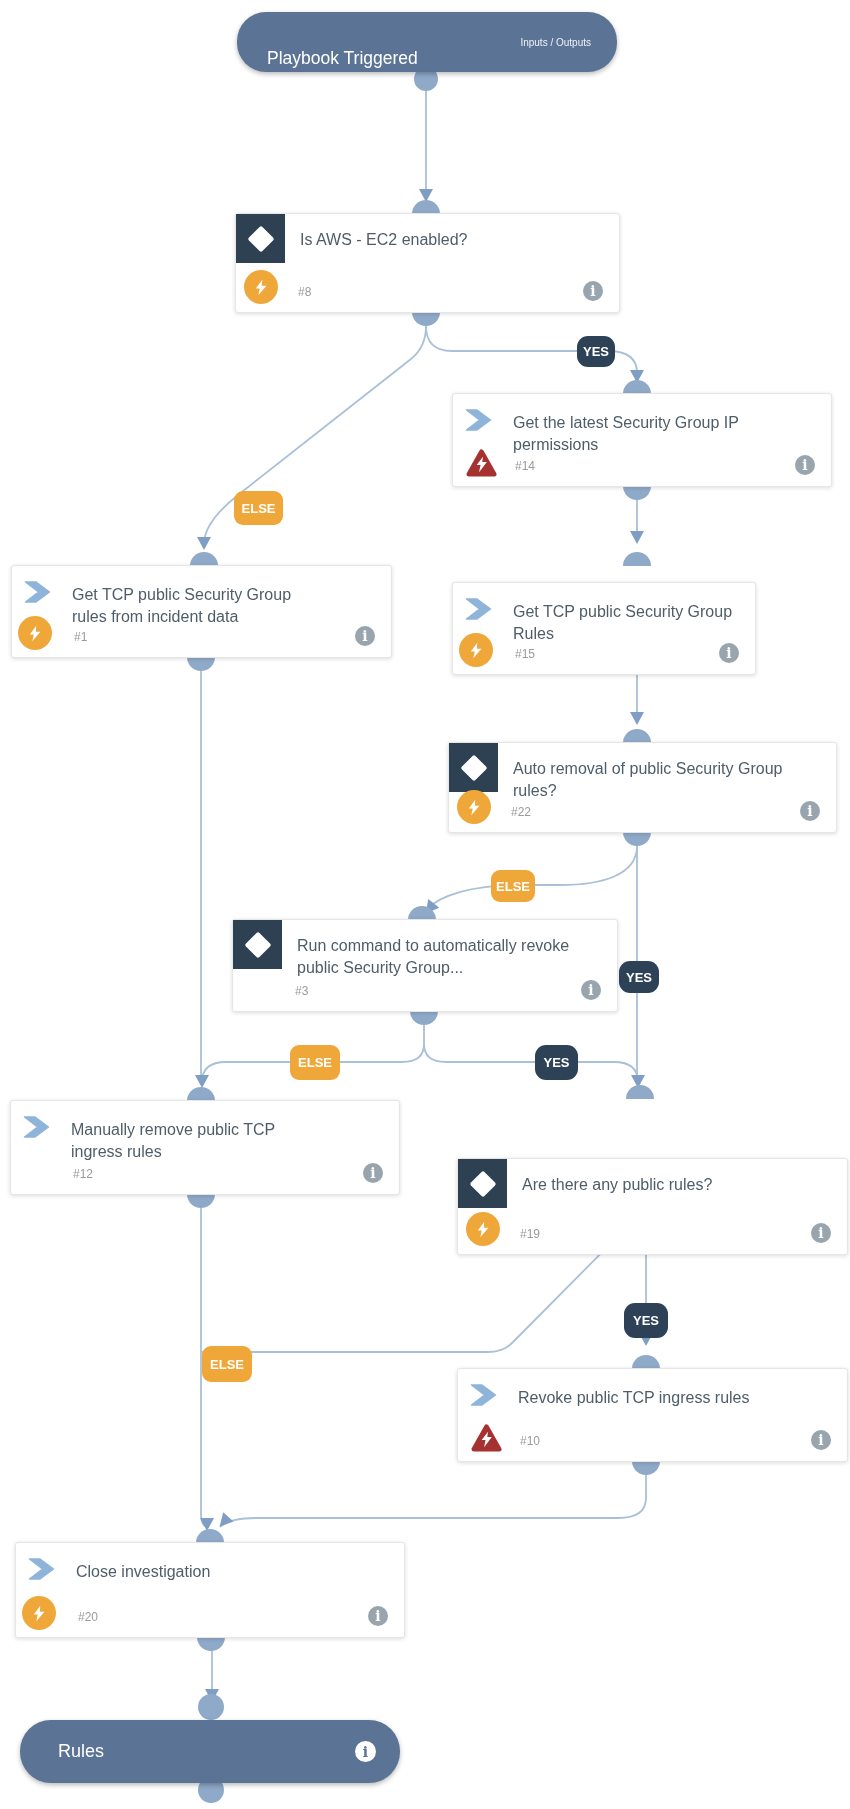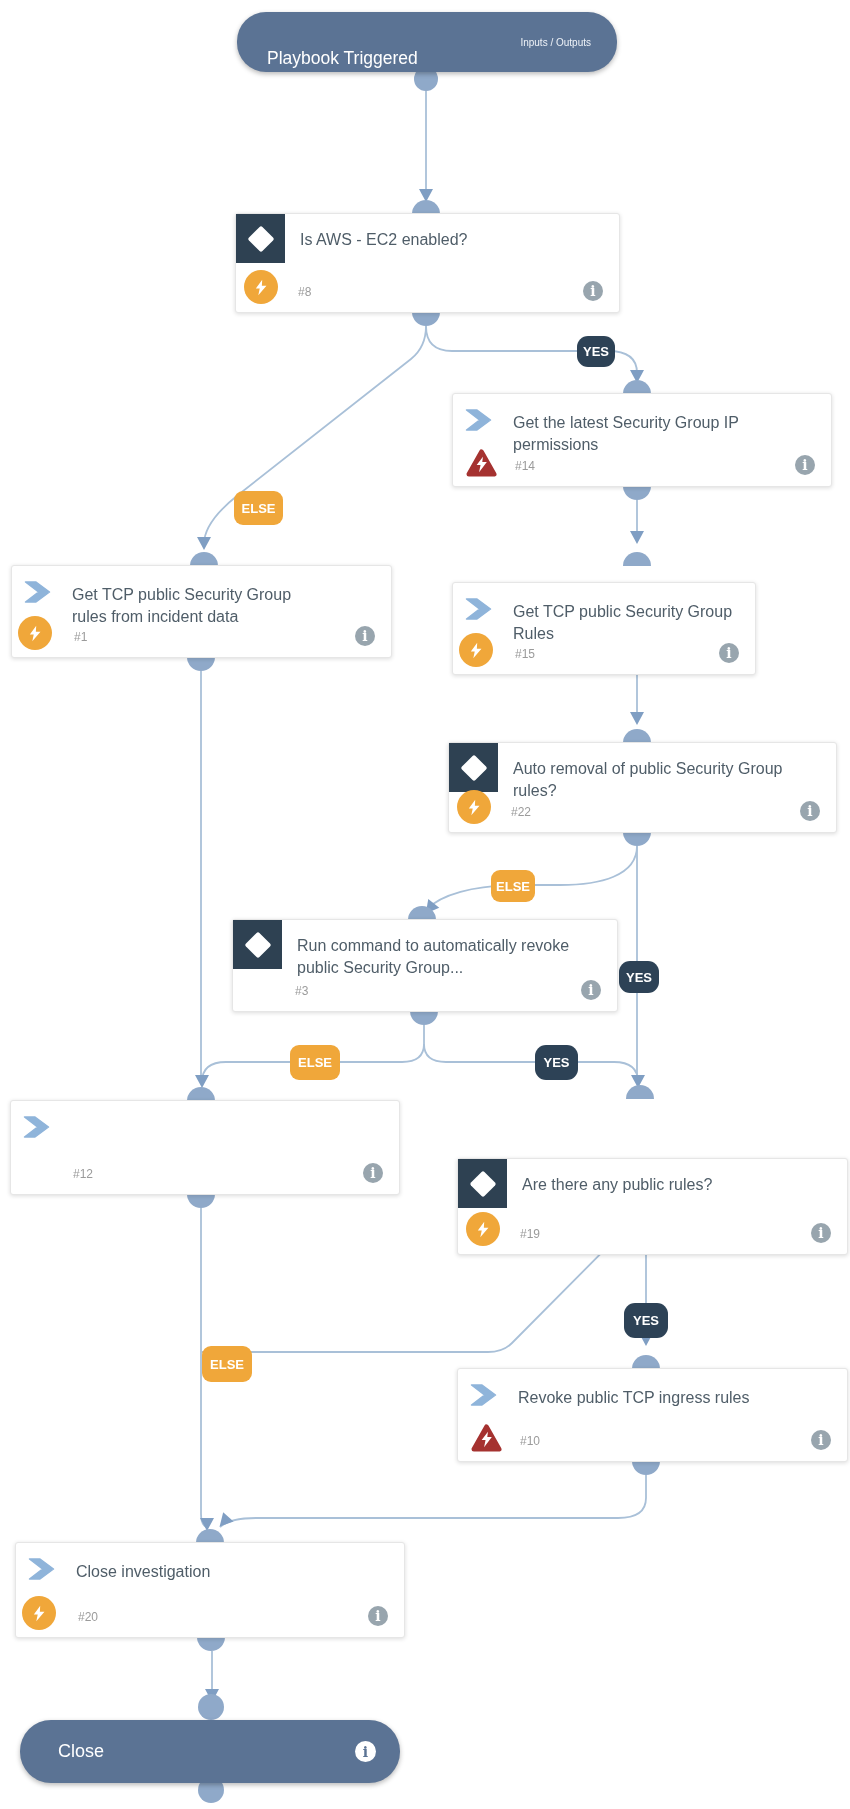--- a/index.html
+++ b/index.html
@@ -199,20 +199,21 @@
       </div>
     <div class="node-title" style="max-width:285px;">Run command to automatically revoke public Security Group...</div>
     <div class="node-id">#3</div>
     <div class="info">i</div>
   </div>
 
   <div class="node" style="left:10px;top:1100px;width:390px;height:95px;">
     <svg class="chevron" viewBox="0 0 26 22">
         <path d="M1,1 H11.5 L25,11 L11.5,21 H1 L14,11 Z"></path>
       </svg>
+    <div class="node-title" style="max-width:255px;">Manually remove public TCP ingress rules</div>
     <div class="node-id">#12</div>
     <div class="info">i</div>
   </div>
 
   <div class="node condition" style="left:457px;top:1158px;width:391px;height:97px;">
     <div class="cond-icon">
         <div class="diamond"></div>
       </div>
     <div class="node-title">Are there any public rules?</div>
     <div class="status-success">
@@ -254,17 +255,17 @@
   <div class="badge yes" style="left:577px;top:336px;width:38px;height:31px;">YES</div>
   <div class="badge else" style="left:234px;top:491px;width:49px;height:34px;">ELSE</div>
   <div class="badge else" style="left:491px;top:870px;width:44px;height:32px;">ELSE</div>
   <div class="badge yes" style="left:619px;top:961px;width:40px;height:32px;">YES</div>
   <div class="badge else" style="left:290px;top:1045px;width:50px;height:35px;">ELSE</div>
   <div class="badge yes" style="left:535px;top:1045px;width:43px;height:35px;">YES</div>
   <div class="badge yes" style="left:624px;top:1303px;width:44px;height:35px;">YES</div>
   <div class="badge else" style="left:202px;top:1346px;width:50px;height:36px;">ELSE</div>
 
   <div id="done-pill" class="pill">
-    <div id="done-title">Close</div>
+    <div id="done-title">Rules</div>
     <div id="done-info">i</div>
   </div>
 
 </div>
 
 </body></html>

